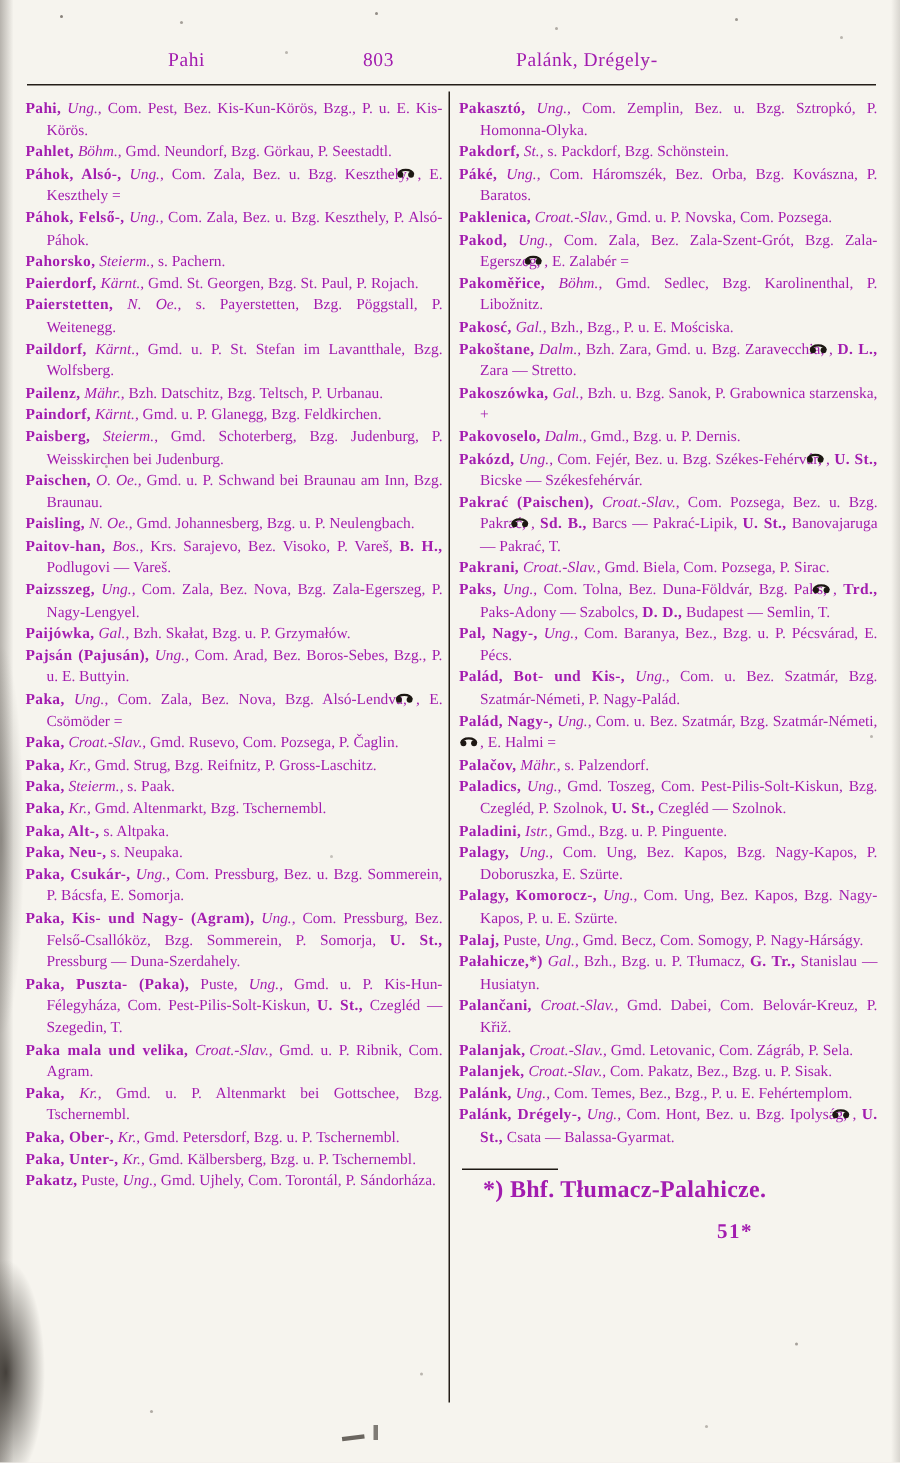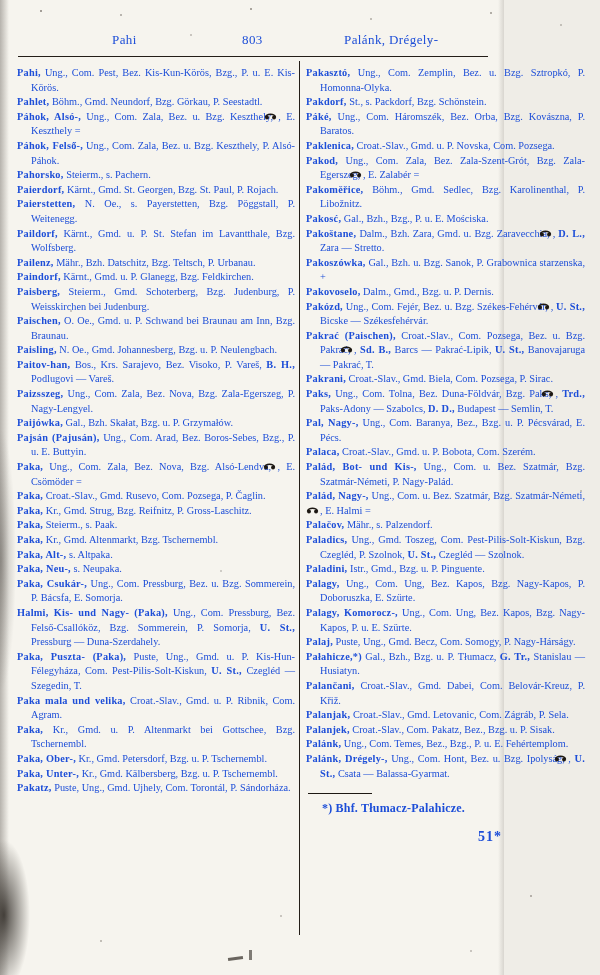--- a/index.html
+++ b/index.html
@@ -2,22 +2,22 @@
 <html><head>
 <meta charset="utf-8">
 <style>
   html,body{margin:0;padding:0;}
   body{
     width:600px;height:975px;overflow:hidden;
     background:#efede7;
     font-family:"Liberation Serif","DejaVu Serif",serif;
   }
   .page{
-    position:relative;width:504px;height:975px;
-    background:#f6f4ee;color:#1d4ed8;
+    position:relative;width:600px;height:975px;
+    background:#f6f4ee;color:#a21caf;
   }
   
   .edge-left{position:absolute;left:0;top:0;width:9px;height:100%;
     background:linear-gradient(to right,rgba(35,28,22,.30),rgba(35,28,22,0));}
   .edge-right{position:absolute;right:0;top:0;width:6px;height:100%;
     background:linear-gradient(to left,rgba(35,28,22,.14),rgba(35,28,22,0));}
   .smudge-bl{position:absolute;left:-22px;top:840px;width:52px;height:150px;
     background:radial-gradient(closest-side,rgba(20,15,10,.75),rgba(20,15,10,0));}
   .smudge-ml{position:absolute;left:-14px;top:430px;width:30px;height:260px;
     background:radial-gradient(closest-side,rgba(20,15,10,.28),rgba(20,15,10,0));}
@@ -40,28 +40,28 @@
   .h-num{position:absolute;left:242px;top:32px;}
   .h-right{position:absolute;left:344px;top:32px;}
   .header-rule{position:absolute;left:18px;right:16px;top:56px;border-top:1.6px solid #241e18;}
   .col-divider{position:absolute;left:299px;top:61px;height:874px;width:1.4px;background:#241e18;}
   
   .col{position:absolute;top:66px;font-size:10.3px;line-height:14.6px;}
   #col-left{left:17px;width:278px;}
   #col-right{left:306px;width:279px;}
   .entry{margin:0;padding-left:14px;text-indent:-14px;text-align:justify;}
   .seg-b{font-weight:bold;letter-spacing:.25px;}
-  .seg-i{}
+  .seg-i{font-style:italic;}
   .ph{display:inline-block;line-height:0;vertical-align:-1px;}
   .ph-svg circle{fill:#1d1813;}
   .ph-svg path{stroke:#1d1813;fill:none;stroke-width:1.7;}
   
   .footnote{margin-top:12px;}
   .footnote-rule{width:64px;border-top:1.4px solid #1d1813;margin:0 0 7px 2px;}
-  .footnote-text{margin:0;padding-left:16px;font-size:12px;font-weight:bold;letter-spacing:.2px;}
+  .footnote-text{margin:0;padding-left:16px;font-size:16px;font-weight:bold;letter-spacing:.2px;}
   .signature{margin:14px 0 0 0;padding-left:172px;font-size:14px;font-weight:bold;letter-spacing:1px;}
 </style>
 </head>
 <body>
 
 <div class="page">
 
   <div class="edge-left"></div>
   <div class="edge-right"></div>
   <div class="smudge-bl"></div>
@@ -105,21 +105,21 @@
             <circle cx="10.8" cy="5.6" r="2.1"></circle>
             <path d="M1.6 5.4 C2.6 1.0 11.4 1.0 12.4 5.4"></path>
           </svg></span><span class="seg-n">, E. Csömöder =</span></p>
       <p class="entry"><span class="seg-b">Paka,</span><span class="seg-i"> Croat.-Slav.</span><span class="seg-n">, Gmd. Rusevo, Com. Pozsega, P. Čaglin.</span></p>
       <p class="entry"><span class="seg-b">Paka,</span><span class="seg-i"> Kr.</span><span class="seg-n">, Gmd. Strug, Bzg. Reifnitz, P. Gross-Laschitz.</span></p>
       <p class="entry"><span class="seg-b">Paka,</span><span class="seg-i"> Steierm.</span><span class="seg-n">, s. Paak.</span></p>
       <p class="entry"><span class="seg-b">Paka,</span><span class="seg-i"> Kr.</span><span class="seg-n">, Gmd. Altenmarkt, Bzg. Tschernembl.</span></p>
       <p class="entry"><span class="seg-b">Paka, Alt-,</span><span class="seg-n"> s. Altpaka.</span></p>
       <p class="entry"><span class="seg-b">Paka, Neu-,</span><span class="seg-n"> s. Neupaka.</span></p>
       <p class="entry"><span class="seg-b">Paka, Csukár-,</span><span class="seg-i"> Ung.</span><span class="seg-n">, Com. Pressburg, Bez. u. Bzg. Sommerein, P. Bácsfa, E. Somorja.</span></p>
-      <p class="entry"><span class="seg-b">Halmi, Kis- und Nagy- (Paka),</span><span class="seg-i"> Ung.</span><span class="seg-n">, Com. Pressburg, Bez. Felső-Csallóköz, Bzg. Sommerein, P. Somorja, </span><span class="seg-b">U. St.,</span><span class="seg-n"> Pressburg — Duna-Szerdahely.</span></p>
+      <p class="entry"><span class="seg-b">Paka, Kis- und Nagy- (Agram),</span><span class="seg-i"> Ung.</span><span class="seg-n">, Com. Pressburg, Bez. Felső-Csallóköz, Bzg. Sommerein, P. Somorja, </span><span class="seg-b">U. St.,</span><span class="seg-n"> Pressburg — Duna-Szerdahely.</span></p>
       <p class="entry"><span class="seg-b">Paka, Puszta- (Paka),</span><span class="seg-n"> Puste, </span><span class="seg-i">Ung.</span><span class="seg-n">, Gmd. u. P. Kis-Hun-Félegyháza, Com. Pest-Pilis-Solt-Kiskun, </span><span class="seg-b">U. St.,</span><span class="seg-n"> Czegléd — Szegedin, T.</span></p>
       <p class="entry"><span class="seg-b">Paka mala und velika,</span><span class="seg-i"> Croat.-Slav.</span><span class="seg-n">, Gmd. u. P. Ribnik, Com. Agram.</span></p>
       <p class="entry"><span class="seg-b">Paka,</span><span class="seg-i"> Kr.</span><span class="seg-n">, Gmd. u. P. Altenmarkt bei Gottschee, Bzg. Tschernembl.</span></p>
       <p class="entry"><span class="seg-b">Paka, Ober-,</span><span class="seg-i"> Kr.</span><span class="seg-n">, Gmd. Petersdorf, Bzg. u. P. Tschernembl.</span></p>
       <p class="entry"><span class="seg-b">Paka, Unter-,</span><span class="seg-i"> Kr.</span><span class="seg-n">, Gmd. Kälbersberg, Bzg. u. P. Tschernembl.</span></p>
       <p class="entry"><span class="seg-b">Pakatz,</span><span class="seg-n"> Puste, </span><span class="seg-i">Ung.</span><span class="seg-n">, Gmd. Ujhely, Com. Torontál, P. Sándorháza.</span></p>
     </div>
 
   <div class="col" id="col-right">
     <div id="right-entries">
@@ -151,21 +151,20 @@
               <circle cx="10.8" cy="5.6" r="2.1"></circle>
               <path d="M1.6 5.4 C2.6 1.0 11.4 1.0 12.4 5.4"></path>
             </svg></span><span class="seg-n">, </span><span class="seg-b">Sd. B.,</span><span class="seg-n"> Barcs — Pakrać-Lipik, </span><span class="seg-b">U. St.,</span><span class="seg-n"> Banovajaruga — Pakrać, T.</span></p>
         <p class="entry"><span class="seg-b">Pakrani,</span><span class="seg-i"> Croat.-Slav.</span><span class="seg-n">, Gmd. Biela, Com. Pozsega, P. Sirac.</span></p>
         <p class="entry"><span class="seg-b">Paks,</span><span class="seg-i"> Ung.</span><span class="seg-n">, Com. Tolna, Bez. Duna-Földvár, Bzg. Paks, </span><span class="ph"><svg class="ph-svg" viewBox="0 0 14 9" width="13" height="9" aria-hidden="true">
               <circle cx="3.2" cy="5.6" r="2.1"></circle>
               <circle cx="10.8" cy="5.6" r="2.1"></circle>
               <path d="M1.6 5.4 C2.6 1.0 11.4 1.0 12.4 5.4"></path>
             </svg></span><span class="seg-n">, </span><span class="seg-b">Trd.,</span><span class="seg-n"> Paks-Adony — Szabolcs, </span><span class="seg-b">D. D.,</span><span class="seg-n"> Budapest — Semlin, T.</span></p>
         <p class="entry"><span class="seg-b">Pal, Nagy-,</span><span class="seg-i"> Ung.</span><span class="seg-n">, Com. Baranya, Bez., Bzg. u. P. Pécsvárad, E. Pécs.</span></p>
-        <p class="entry"><span class="seg-b">Palaca,</span><span class="seg-i"> Croat.-Slav.</span><span class="seg-n">, Gmd. u. P. Bobota, Com. Szerém.</span></p>
         <p class="entry"><span class="seg-b">Palád, Bot- und Kis-,</span><span class="seg-i"> Ung.</span><span class="seg-n">, Com. u. Bez. Szatmár, Bzg. Szatmár-Németi, P. Nagy-Palád.</span></p>
         <p class="entry"><span class="seg-b">Palád, Nagy-,</span><span class="seg-i"> Ung.</span><span class="seg-n">, Com. u. Bez. Szatmár, Bzg. Szatmár-Németi, </span><span class="ph"><svg class="ph-svg" viewBox="0 0 14 9" width="13" height="9" aria-hidden="true">
               <circle cx="3.2" cy="5.6" r="2.1"></circle>
               <circle cx="10.8" cy="5.6" r="2.1"></circle>
               <path d="M1.6 5.4 C2.6 1.0 11.4 1.0 12.4 5.4"></path>
             </svg></span><span class="seg-n">, E. Halmi =</span></p>
         <p class="entry"><span class="seg-b">Palačov,</span><span class="seg-i"> Mähr.</span><span class="seg-n">, s. Palzendorf.</span></p>
         <p class="entry"><span class="seg-b">Paladics,</span><span class="seg-i"> Ung.</span><span class="seg-n">, Gmd. Toszeg, Com. Pest-Pilis-Solt-Kiskun, Bzg. Czegléd, P. Szolnok, </span><span class="seg-b">U. St.,</span><span class="seg-n"> Czegléd — Szolnok.</span></p>
         <p class="entry"><span class="seg-b">Paladini,</span><span class="seg-i"> Istr.</span><span class="seg-n">, Gmd., Bzg. u. P. Pinguente.</span></p>
         <p class="entry"><span class="seg-b">Palagy,</span><span class="seg-i"> Ung.</span><span class="seg-n">, Com. Ung, Bez. Kapos, Bzg. Nagy-Kapos, P. Doboruszka, E. Szürte.</span></p>

